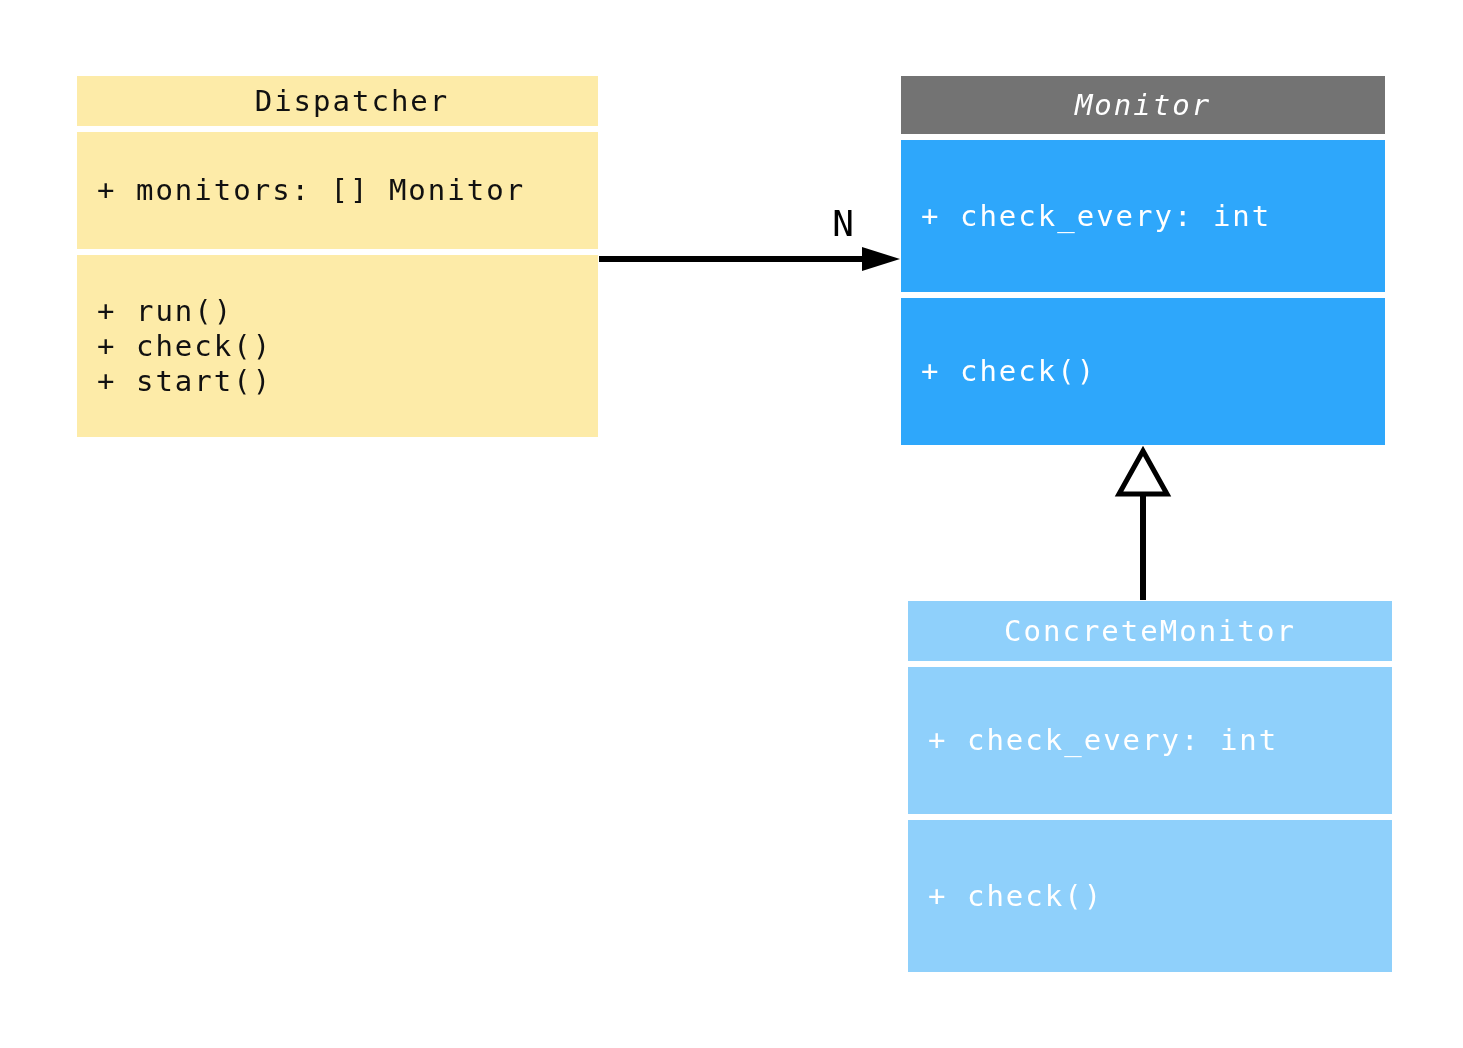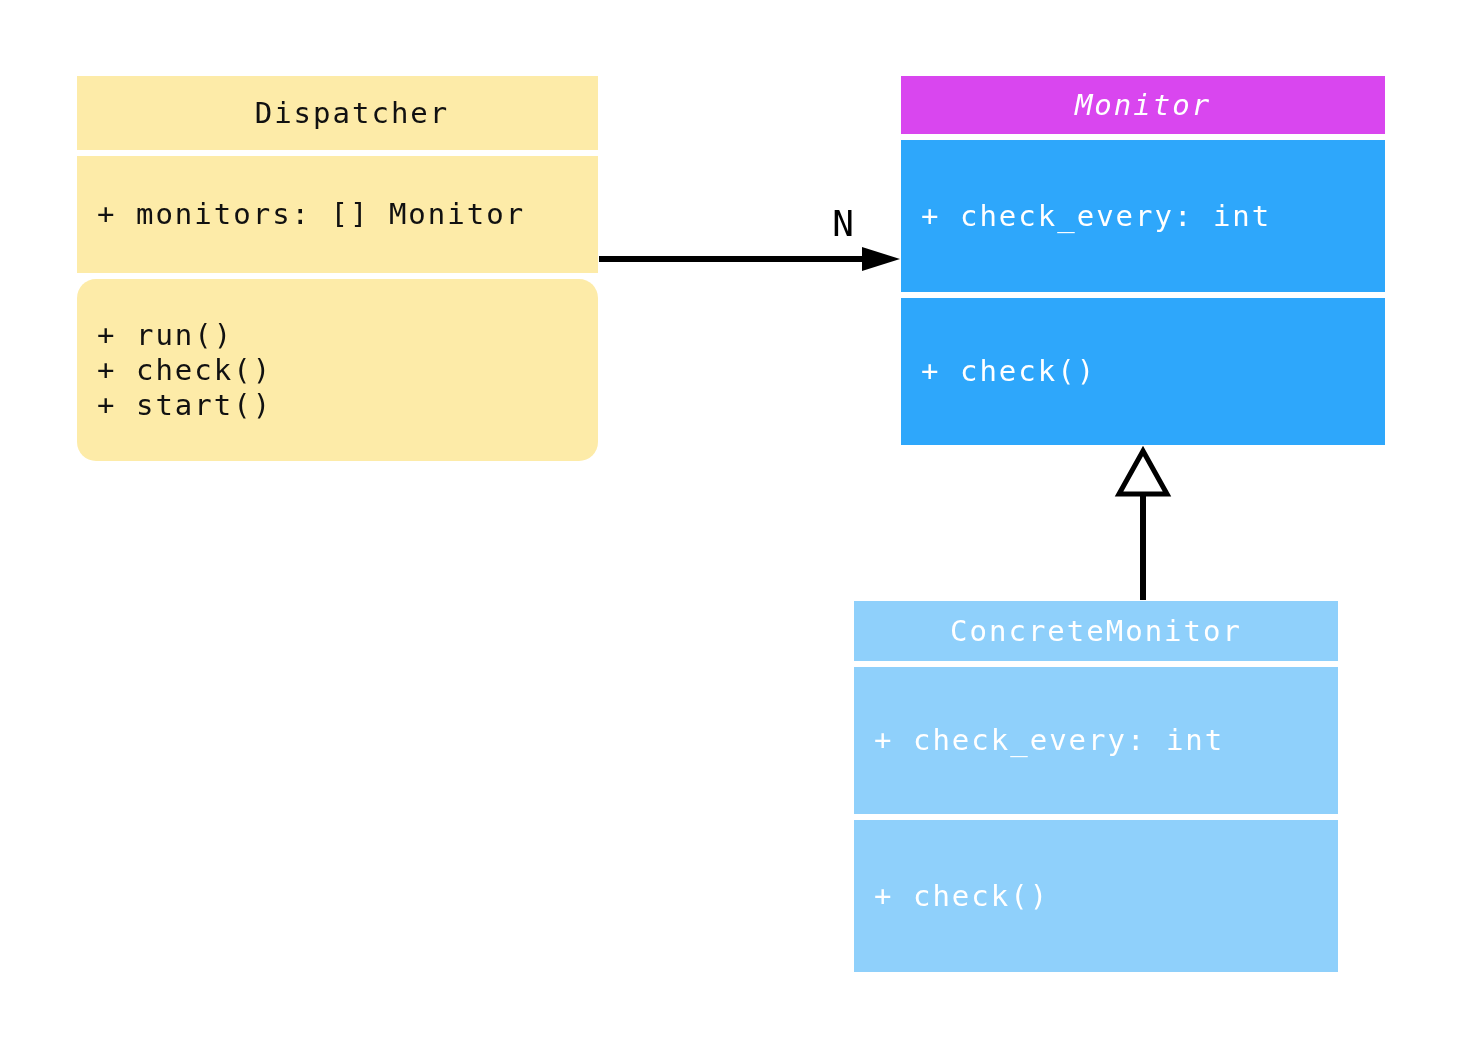--- a/index.html
+++ b/index.html
@@ -36,30 +36,30 @@
     white-space: pre;
   }
   .sec.header {
     align-items: center;
     padding: 0;
     line-height: 1;
   }
   .sec.header.italic { font-style: italic; }
 
   #dispatcher { left: 77px;  top: 76px;  width: 521px; }
-  #dispatcher .header  { height: 74px; padding-left: 29px;  }
+  #dispatcher .header  { height: 50px; padding-left: 29px;  }
   #dispatcher .attrs   { height: 117px; }
   #dispatcher .methods { height: 182px; }
 
   #monitor { left: 901px; top: 76px; width: 484px; }
   #monitor .header  { height: 58px;  }
   #monitor .attrs   { height: 152px; }
   #monitor .methods { height: 147px; }
 
-  #concrete-monitor { left: 854px; top: 601px; width: 484px; }
+  #concrete-monitor { left: 908px; top: 601px; width: 484px; }
   #concrete-monitor .header  { height: 60px;  }
   #concrete-monitor .attrs   { height: 147px; }
   #concrete-monitor .methods { height: 152px; }
 
   .relations-layer {
     position: absolute;
     left: 0;
     top: 0;
     pointer-events: none;
   }
@@ -78,29 +78,29 @@
 </head>
 <body>
 
 <div class="stage">
 
   <div class="class-box" id="dispatcher">
     <div class="sec header" style="background: rgb(253, 235, 168); color: rgb(17, 17, 17);">Dispatcher</div>
     <div class="sec attrs" style="background: rgb(253, 235, 168); color: rgb(17, 17, 17);">
       <div>+ monitors: [] Monitor</div>
     </div>
-    <div class="sec methods" style="background: rgb(253, 235, 168); color: rgb(17, 17, 17); border-radius: 19px;">
+    <div class="sec methods" style="background: rgb(253, 235, 168); color: rgb(17, 17, 17);">
       <div>+ run()</div>
       <div>+ check()</div>
       <div>+ start()</div>
     </div>
   </div>
 
   <div class="class-box" id="monitor">
-    <div class="sec header italic" style="background: #d946ef; color: rgb(255, 255, 255);">Monitor</div>
+    <div class="sec header italic" style="background: #737373; color: rgb(255, 255, 255);">Monitor</div>
     <div class="sec attrs" style="background: rgb(46, 167, 251); color: rgb(255, 255, 255);">
       <div>+ check_every: int</div>
     </div>
     <div class="sec methods" style="background: rgb(46, 167, 251); color: rgb(255, 255, 255);">
       <div>+ check()</div>
     </div>
   </div>
 
   <div class="class-box" id="concrete-monitor">
     <div class="sec header" style="background: rgb(143, 208, 251); color: rgb(255, 255, 255);">ConcreteMonitor</div>

